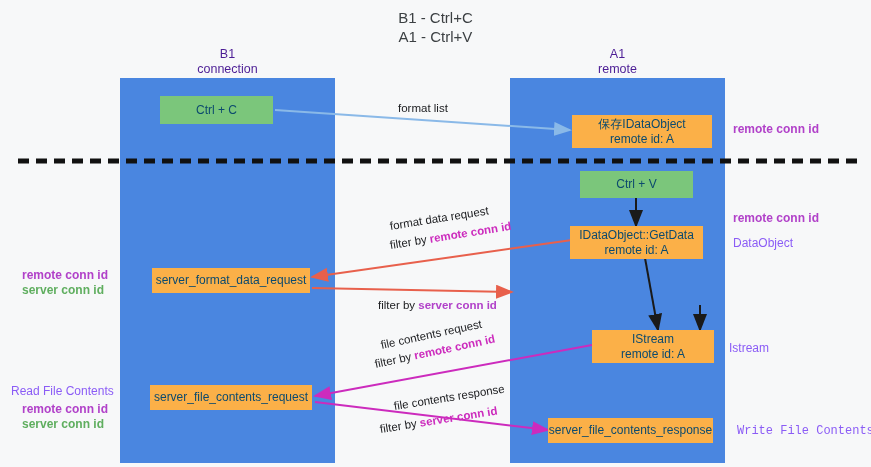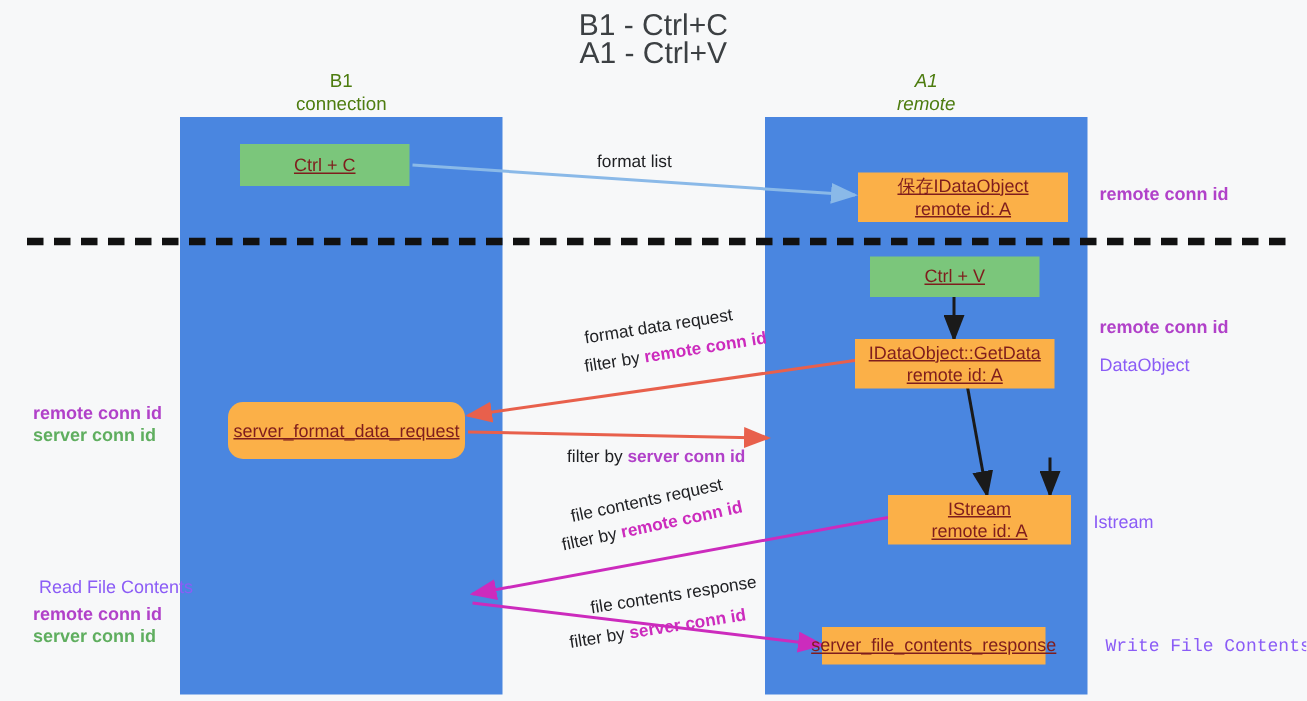--- a/index.html
+++ b/index.html
@@ -16,36 +16,35 @@
     overflow: hidden;
   }
   .lane {
     position: absolute;
     background: #4a86e0;
   }
   .lane-header {
     position: absolute;
     text-align: center;
     font-size: 12.5px;
-    color: #4d7c0f;
+    color: #4c1d95;
     line-height: 15px;
     white-space: pre-line;
   }
   .box {
     position: absolute;
     box-sizing: border-box;
     display: flex;
     flex-direction: column;
     align-items: center;
     justify-content: center;
-    color: #7f1d1d;
+    color: #0c4a6e;
     font-size: 12px;
     line-height: 15px;
     text-align: center;
-    text-decoration: underline;
   }
   .box-green { background: #7bc67b; }
   .box-orange { background: #fbb048; }
   .box span { display: block; }
   .side-label {
     position: absolute;
     font-size: 12px;
     line-height: 15px;
     white-space: nowrap;
   }
@@ -60,21 +59,21 @@
     white-space: nowrap;
   }
   .edge-label .hl-purple { color: #b141c9; font-weight: bold; }
   .edge-label .hl-magenta { color: #cc2bbd; font-weight: bold; }
   .rot-up-1 { transform: rotate(-9deg); transform-origin: left center; }
   .rot-up-2 { transform: rotate(-12deg); transform-origin: left center; }
   .title {
     position: absolute;
     width: 100%;
     text-align: center;
-    font-size: 20px;
+    font-size: 15px;
     line-height: 19px;
     color: #3c4043;
     white-space: pre-line;
   }
   svg.overlay {
     position: absolute;
     left: 0; top: 0;
     width: 871px;
     height: 467px;
     pointer-events: none;
@@ -86,21 +85,21 @@
 <div id="canvas">
 
   <div class="title" style="left:0; top:8px;">B1 - Ctrl+C
 A1 - Ctrl+V</div>
 
   <div class="lane" style="left:120px; top:78px; width:215px; height:385px;"></div>
   <div class="lane" style="left:510px; top:78px; width:215px; height:385px;"></div>
 
   <div class="lane-header" style="left:150px; top:47px; width:155px;">B1
 connection</div>
-  <div class="lane-header" style="left:540px; top:47px; width:155px;font-style:italic;">A1
+  <div class="lane-header" style="left:540px; top:47px; width:155px;">A1
 remote</div>
 
   <svg class="overlay">
     <defs>
       <marker id="ah-blue" markerWidth="9" markerHeight="7" refX="8" refY="3.5" orient="auto">
         <polygon points="0 0, 9 3.5, 0 7" fill="#8ab9e8"></polygon>
       </marker>
       <marker id="ah-red" markerWidth="9" markerHeight="7" refX="8" refY="3.5" orient="auto">
         <polygon points="0 0, 9 3.5, 0 7" fill="#e8604c"></polygon>
       </marker>
@@ -142,32 +141,35 @@
 
   <div class="box box-green" style="left:580px; top:171px; width:113px; height:27px;text-align:right;">
     <span>Ctrl + V</span>
   </div>
 
   <div class="box box-orange" style="left:570px; top:226px; width:133px; height:33px;text-align:center;">
     <span>IDataObject::GetData</span>
     <span>remote id: A</span>
   </div>
 
-  <div class="box box-orange" style="left:152px; top:268px; width:158px; height:38px;border-radius:10px;">
+  <div class="box box-orange" style="left:152px; top:268px; width:158px; height:25px;">
     <span>server_format_data_request</span>
   </div>
 
 
   <div class="box box-orange" style="left:592px; top:330px; width:122px; height:33px;">
     <span>IStream</span>
     <span>remote id: A</span>
   </div>
 
+  <div class="box box-orange" style="left:150px; top:385px; width:162px; height:25px;">
+    <span>server_file_contents_request</span>
+  </div>
 
-  <div class="box box-orange" style="left:548px; top:418px; width:149px; height:25px;">
+  <div class="box box-orange" style="left:548px; top:418px; width:165px; height:25px;">
     <span>server_file_contents_response</span>
   </div>
 
   <div class="edge-label" style="left:398px; top:101px;">format list</div>
 
   <div class="edge-label rot-up-1" style="left:390px; top:219px;">format data request</div>
   <div class="edge-label rot-up-1" style="left:390px; top:238px;"><span>filter by </span><span class="hl-magenta">remote conn id</span></div>
 
   <div class="edge-label" style="left:378px; top:298px;"><span>filter by </span><span class="hl-purple">server conn id</span></div>
 
@@ -178,17 +180,17 @@
   <div class="edge-label rot-up-1" style="left:380px; top:422px;"><span>filter by </span><span class="hl-magenta">server conn id</span></div>
 
   <div class="side-label lbl-purple" style="left:733px; top:122px;">remote conn id</div>
   <div class="side-label lbl-purple" style="left:733px; top:211px;">remote conn id</div>
   <div class="side-label lbl-dark" style="left:733px; top:236px;">DataObject</div>
   <div class="side-label lbl-dark" style="left:729px; top:341px;">Istream</div>
   <div class="side-label lbl-dark" style="left:737px; top:424px;font-family:Liberation Mono, monospace;">Write File Contents</div>
 
   <div class="side-label lbl-purple" style="left:22px; top:268px;">remote conn id</div>
   <div class="side-label lbl-green" style="left:22px; top:283px;">server conn id</div>
-  <div class="side-label lbl-dark" style="left:26px; top:384px;text-align:center;">Read File Contents</div>
+  <div class="side-label lbl-dark" style="left:11px; top:384px;text-align:center;">Read File Contents</div>
   <div class="side-label lbl-purple" style="left:22px; top:402px;">remote conn id</div>
   <div class="side-label lbl-green" style="left:22px; top:417px;">server conn id</div>
 
 </div>
 
 </body></html>

